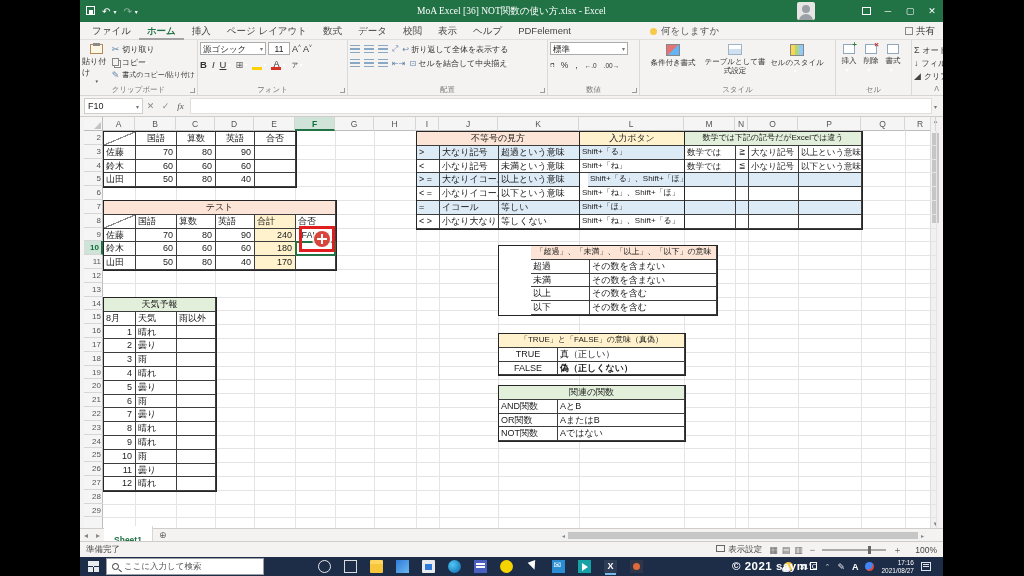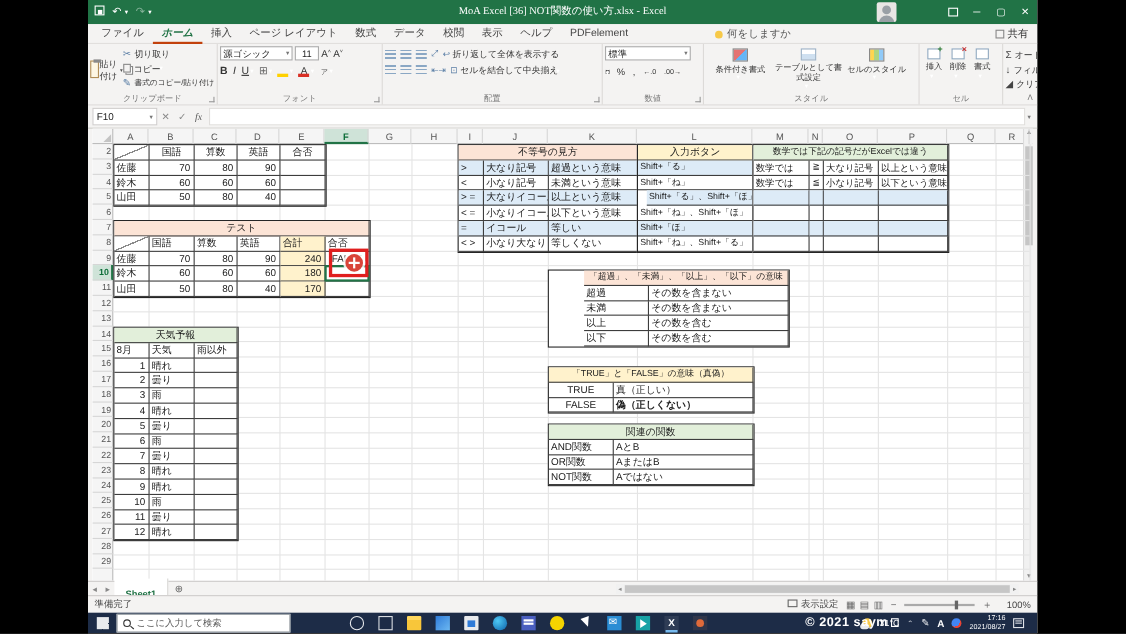--- a/index.html
+++ b/index.html
@@ -19,32 +19,32 @@
   .avatar{width:18px;height:18px;background:#e8e6e4;border-radius:2px;position:relative;margin-right:40px;overflow:hidden;}
   .avhead{position:absolute;left:5px;top:3px;width:8px;height:8px;border-radius:50%;background:#9aa0a6;}
   .avbody{position:absolute;left:2px;top:12px;width:14px;height:8px;border-radius:7px 7px 0 0;background:#9aa0a6;}
   .wbtn{width:22px;text-align:center;font-size:9px;line-height:22px;color:#fff;}
   .wbtn.close{}
   .ic-ribopt{display:inline-block;width:9px;height:8px;border:1px solid #fff;position:relative;top:1px;}
   
   .tabsrow{position:absolute;left:0;top:22px;width:100%;height:18px;background:#f4f3f2;border-bottom:1px solid #e1dfdd;}
   #menu-tabs{position:absolute;left:4px;top:0;height:18px;display:flex;}
   .mtab{padding:0 8px;font-size:9.5px;line-height:17px;color:#444;white-space:nowrap;}
-  .mtab.act{color:#217346;font-weight:bold;border-bottom:2px solid #c2410c;font-style:italic;}
+  .mtab.act{color:#217346;font-weight:bold;border-bottom:2px solid #a3a3a3;}
   .tellme{position:absolute;left:570px;top:0;height:18px;display:flex;align-items:center;gap:4px;font-size:9.5px;color:#555;}
   .bulb{width:7px;height:7px;border-radius:50%;background:#f7c948;display:inline-block;}
   .share{position:absolute;right:8px;top:0;height:18px;display:flex;align-items:center;gap:3px;font-size:9.5px;color:#333;}
   .shicon{width:8px;height:8px;border:1px solid #888;display:inline-block;}
   
   .ribbon{position:absolute;left:0;top:40px;width:100%;height:56px;background:#f4f3f2;border-bottom:1px solid #d8d6d4;display:flex;}
   .rg{height:100%;border-right:1px solid #dcdad8;position:relative;flex:none;padding:2px 2px 12px 2px;}
   .gl{position:absolute;left:0;bottom:0;width:100%;text-align:center;font-size:7.5px;color:#777;line-height:11px;}
   .dlg{position:absolute;right:2px;bottom:2px;width:5px;height:5px;border-right:1px solid #999;border-bottom:1px solid #999;}
   .rb{display:flex;height:42px;}
-  .bigbtn{width:34px;display:flex;align-items:center;font-size:8px;color:#333;padding-top:2px;}
+  .bigbtn{width:34px;display:flex;flex-direction:column;align-items:center;font-size:8px;color:#333;padding-top:2px;}
   .bigbtn .car{font-size:5px;color:#555;}
   .ic-paste{width:13px;height:16px;border:1px solid #b08d57;background:#fdf6e3;position:relative;margin-bottom:2px;}
   .ic-paste::before{content:"";position:absolute;left:2px;top:-2px;width:7px;height:3px;background:#8a8a8a;}
   .scol{display:flex;flex-direction:column;justify-content:flex-start;gap:1px;padding-top:1px;}
   .sb{display:flex;align-items:center;gap:3px;font-size:8px;color:#333;height:12px;white-space:nowrap;}
   .sb .i{font-size:9px;color:#5b7fa6;}
   .ic-copy{width:7px;height:8px;border:1px solid #888;box-shadow:2px 2px 0 -1px #fff,2px 2px 0 0 #888;}
   .fontrow{display:flex;align-items:center;gap:2px;}
   .fname{width:66px;height:13px;border:1px solid #ababab;background:#fff;font-size:8.5px;padding:0 2px;line-height:12px;color:#222;display:flex;justify-content:space-between;}
   .fsize{width:22px;height:13px;border:1px solid #ababab;background:#fff;font-size:8.5px;line-height:12px;text-align:center;color:#222;}

